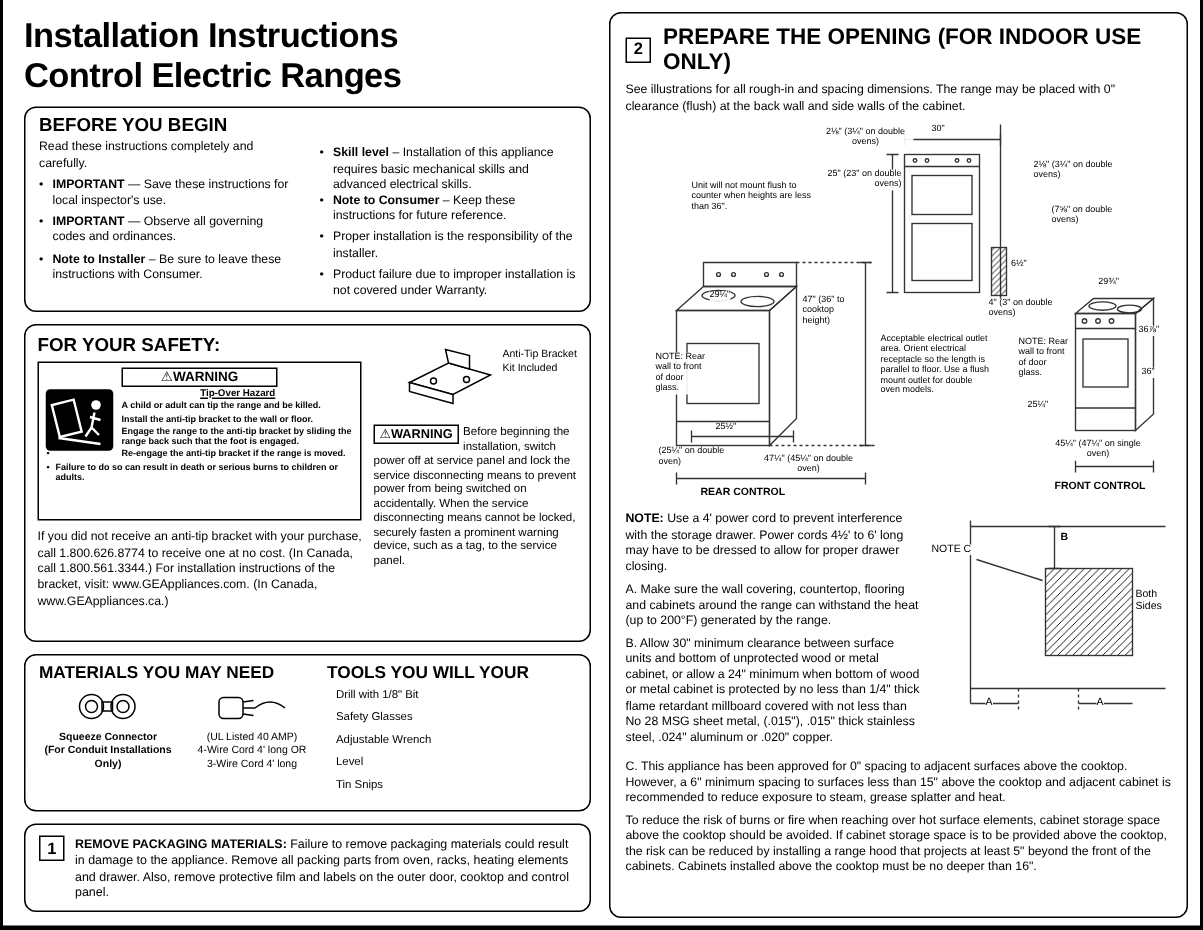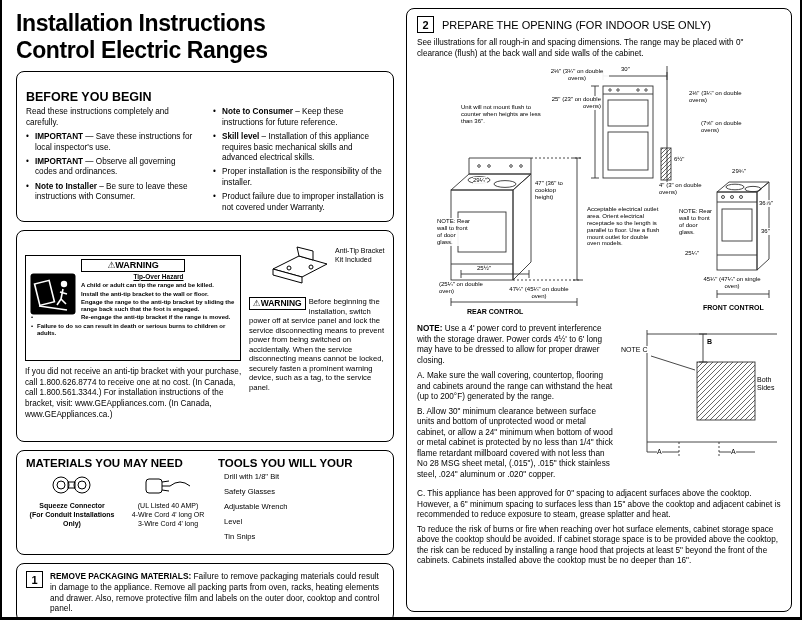--- a/index.html
+++ b/index.html
@@ -10,21 +10,21 @@
 
   .left-col { position:absolute; left:14px; top:10px; width:378px; }
   .right-box { position:absolute; left:404px; top:8px; width:386px; height:604px;
                border:1.5px solid #000; border-radius:8px; padding:7px 10px; overflow:hidden; }
 
   .title { font-size:23px; font-weight:bold; line-height:1.16; letter-spacing:-0.4px; margin-bottom:8px; }
 
   .box { border:1.5px solid #000; border-radius:8px; }
 
   
-  .byb { padding:18px 9px 8px; margin-bottom:8px; }
+  .byb { padding:4px 9px 8px; margin-bottom:8px; }
   .sec-h { font-size:12.5px; font-weight:bold; margin-bottom:3px; }
   .byb-cols { display:flex; gap:16px; }
   .byb-col { flex:1; font-size:8.2px; line-height:1.27; }
   .bi { position:relative; padding-left:9px; margin-top:4px; }
   .bi::before { content:"•"; position:absolute; left:0; top:0; }
   .b { font-weight:bold; }
 
   
   .safety { position:relative; height:212px; margin-bottom:8px; padding:6px 8px; }
   .warn1 { position:absolute; left:8px; top:24px; width:216px; height:106px; border:1.5px solid #000; padding:3px 4px; font-size:6px; line-height:1.15; overflow:hidden; }
@@ -53,21 +53,21 @@
 
   
   .stepbox { display:flex; gap:7px; padding:7px 9px; align-items:flex-start; }
   .numbox { flex:none; width:17px; height:17px; border:1.5px solid #000; font-weight:bold; font-size:11px;
             display:flex; align-items:center; justify-content:center; }
   .step-text { font-size:8.3px; line-height:1.3; }
   .step-head-inline { font-weight:bold; }
 
   
   .r-head { display:flex; gap:8px; align-items:center; margin-bottom:5px; }
-  .r-head .h { font-size:11px; font-weight:normal; }
+  .r-head .h { font-size:15px; font-weight:bold; }
   .r-p { font-size:8.2px; line-height:1.28; }
 
   .diagram { position:relative; height:258px; margin-top:3px; }
   .diagram svg.lines { position:absolute; left:0; top:0; }
   .dl { position:absolute; font-size:6px; line-height:1.15; background:rgba(255,255,255,.92); }
   .dlb { font-weight:bold; font-size:7px; }
   .dl1{left:128px;top:6px;width:64px;text-align:center}
   .dl2{left:204px;top:4px}
   .dl3{left:134px;top:34px;width:50px;text-align:right}
   .dl4{left:272px;top:28px;width:62px}
@@ -119,29 +119,30 @@
     <div class="box byb">
       <div class="sec-h">BEFORE YOU BEGIN</div>
       <div class="byb-cols">
         <div class="byb-col">
           <div>Read these instructions completely and carefully.</div>
           <div class="bi"><span class="b">IMPORTANT</span><span> — Save these instructions for local inspector's use.</span></div>
           <div class="bi"><span class="b">IMPORTANT</span><span> — Observe all governing codes and ordinances.</span></div>
           <div class="bi"><span class="b">Note to Installer</span><span> – Be sure to leave these instructions with Consumer.</span></div>
         </div>
         <div class="byb-col">
+          <div class="bi"><span class="b">Skill level</span><span> – Installation of this appliance requires basic mechanical skills and advanced electrical skills.</span></div>
           <div class="bi" style="margin-top:0"><span class="b">Note to Consumer</span><span> – Keep these instructions for future reference.</span></div>
-          <div class="bi"><span class="b">Skill level</span><span> – Installation of this appliance requires basic mechanical skills and advanced electrical skills.</span></div>
           <div class="bi"><span class="b"></span><span>Proper installation is the responsibility of the installer.</span></div>
           <div class="bi"><span class="b"></span><span>Product failure due to improper installation is not covered under Warranty.</span></div>
         </div>
       </div>
     </div>
 
     <div class="box safety">
+      <div class="sec-h">FOR YOUR SAFETY:</div>
 
       <div class="warn1">
         <svg class="hazard-icon" viewBox="0 0 46 42">
           <rect x="0.5" y="0.5" width="45" height="41" rx="3" fill="#000"></rect>
           <g stroke="#fff" fill="none" stroke-width="1.6">
             <rect x="7" y="9" width="15" height="22" transform="rotate(-14 14 20)"></rect>
             <line x1="9" y1="33" x2="37" y2="37"></line>
             <path d="M33 16 L31 26 M30 19 L37 21 M31 26 L27 32 M31 26 L36 31"></path>
           </g>
           <circle cx="34" cy="11" r="3.2" fill="#fff"></circle>

